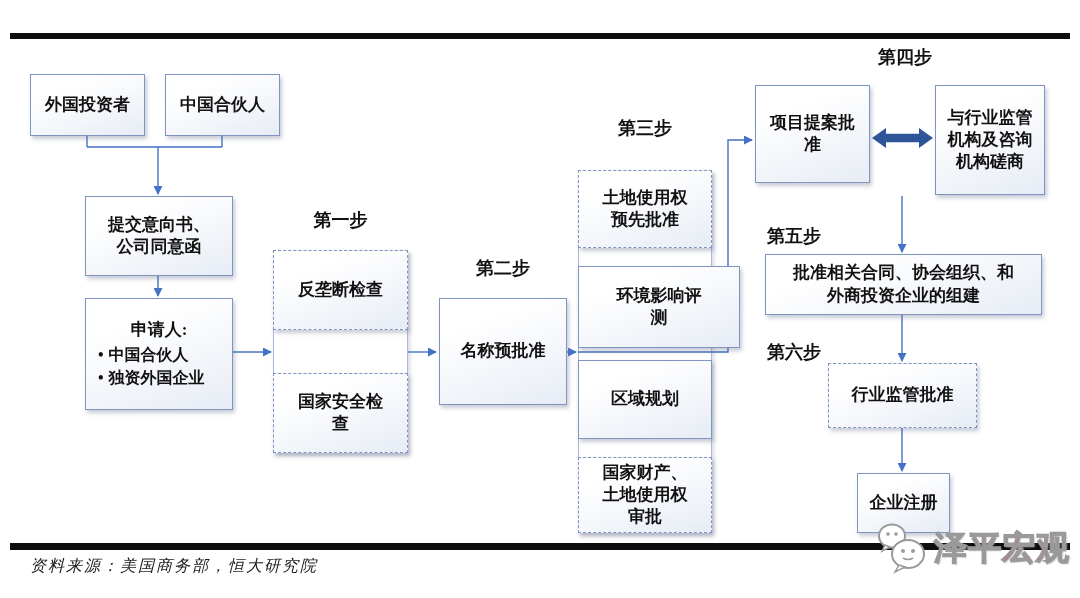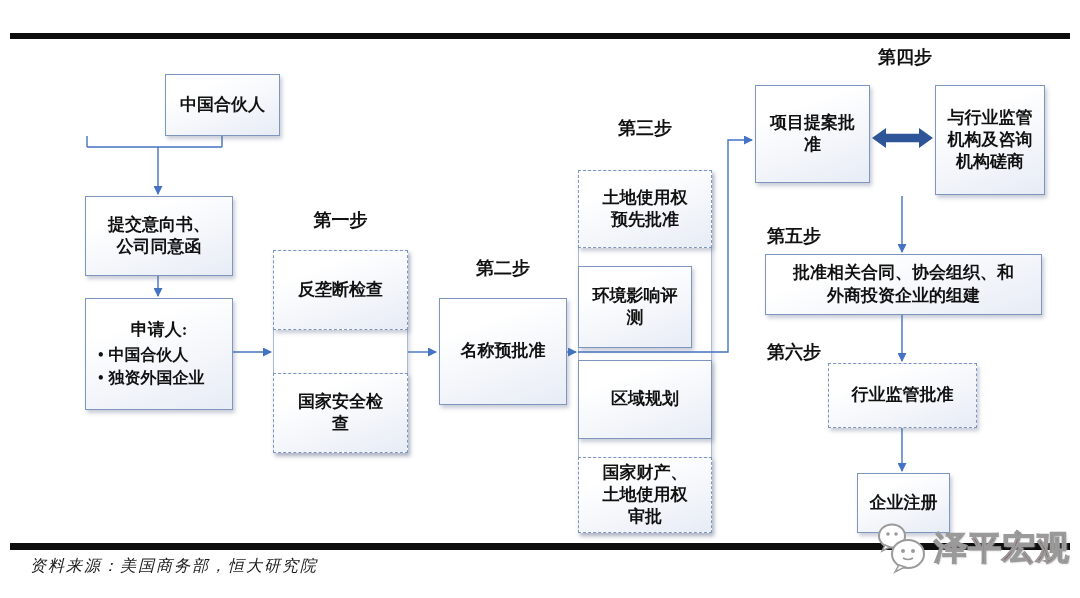--- a/index.html
+++ b/index.html
@@ -41,21 +41,21 @@
   .b-applicant{left:85px;top:298px;width:148px;height:112px;padding:4px 6px;}
   .b-applicant .heading{text-align:center;margin-bottom:2px;}
   .b-applicant .bullet-row{display:flex;align-items:baseline;gap:5px;align-self:flex-start;
       padding-left:6px;font-size:16px;text-align:left;line-height:1.45;}
   .w-step1{left:273px;top:250px;width:135px;height:203px;}
   .b-antimono{left:273px;top:250px;width:135px;height:80px;}
   .b-natsec{left:273px;top:373px;width:135px;height:80px;}
   .b-namepre{left:439px;top:298px;width:128px;height:107px;}
   .w-step3{left:578px;top:170px;width:134px;height:363px;}
   .b-landuse{left:578px;top:170px;width:134px;height:78px;}
-  .b-env{left:578px;top:266px;width:114px;height:82px;}
+  .b-env{left:578px;top:266px;width:162px;height:82px;}
   .b-regional{left:578px;top:360px;width:134px;height:79px;}
   .b-stateprop{left:578px;top:457px;width:134px;height:76px;}
   .b-proposal{left:755px;top:85px;width:115px;height:98px;}
   .b-consult{left:935px;top:85px;width:110px;height:110px;}
   .b-contracts{left:765px;top:254px;width:277px;height:61px;}
   .b-industry{left:828px;top:363px;width:149px;height:65px;}
   .b-register{left:857px;top:473px;width:93px;height:60px;}
   
   .l-s1{left:273px;top:208px;width:135px;}
   .l-s2{left:439px;top:256px;width:128px;}
@@ -65,21 +65,21 @@
   .l-s6{left:767px;top:340px;width:120px;font-family:Liberation Serif, serif;}
   .l-s7{left:767px;top:441px;width:120px;}
   .source{
     position:absolute;left:30px;top:556px;font-size:16px;font-style:italic;
     letter-spacing:2px;color:#1a1a1a;z-index:3;
   }
   .watermark{
     position:absolute;left:868px;top:521px;z-index:6;display:flex;align-items:center;gap:4px;
   }
   .watermark .wm-text{
-    font-size:33px;font-weight:bold;color:#7f1d1d;letter-spacing:1px;
+    font-size:33px;font-weight:bold;color:#ef4444;letter-spacing:1px;
     -webkit-text-stroke:1.2px #9a9a9a;text-shadow:1px 1px 2px #c8c8c8;
     font-family:"Liberation Sans","DejaVu Sans",sans-serif;
   }
 </style>
 </head>
 <body>
 
 <div id="screen">
 
   <div class="bar top"></div>
@@ -109,20 +109,23 @@
   <div class="wrap w-step1"></div>
   <div class="wrap w-step3"></div>
 
   <div class="steplabel l-s1">第一步</div>
   <div class="steplabel l-s2">第二步</div>
   <div class="steplabel l-s3">第三步</div>
   <div class="steplabel l-s4">第四步</div>
   <div class="steplabel leftal l-s5">第五步</div>
   <div class="steplabel leftal l-s6">第六步</div>
 
+  <div class="node b-foreign">
+    <span class="txt">外国投资者</span>
+  </div>
   <div class="node b-partner">
     <span class="txt">中国合伙人</span>
   </div>
   <div class="node b-loi">
     <span class="txt">提交意向书、
 公司同意函</span>
   </div>
 
   <div class="node b-applicant">
     <div class="heading">申请人:</div>

